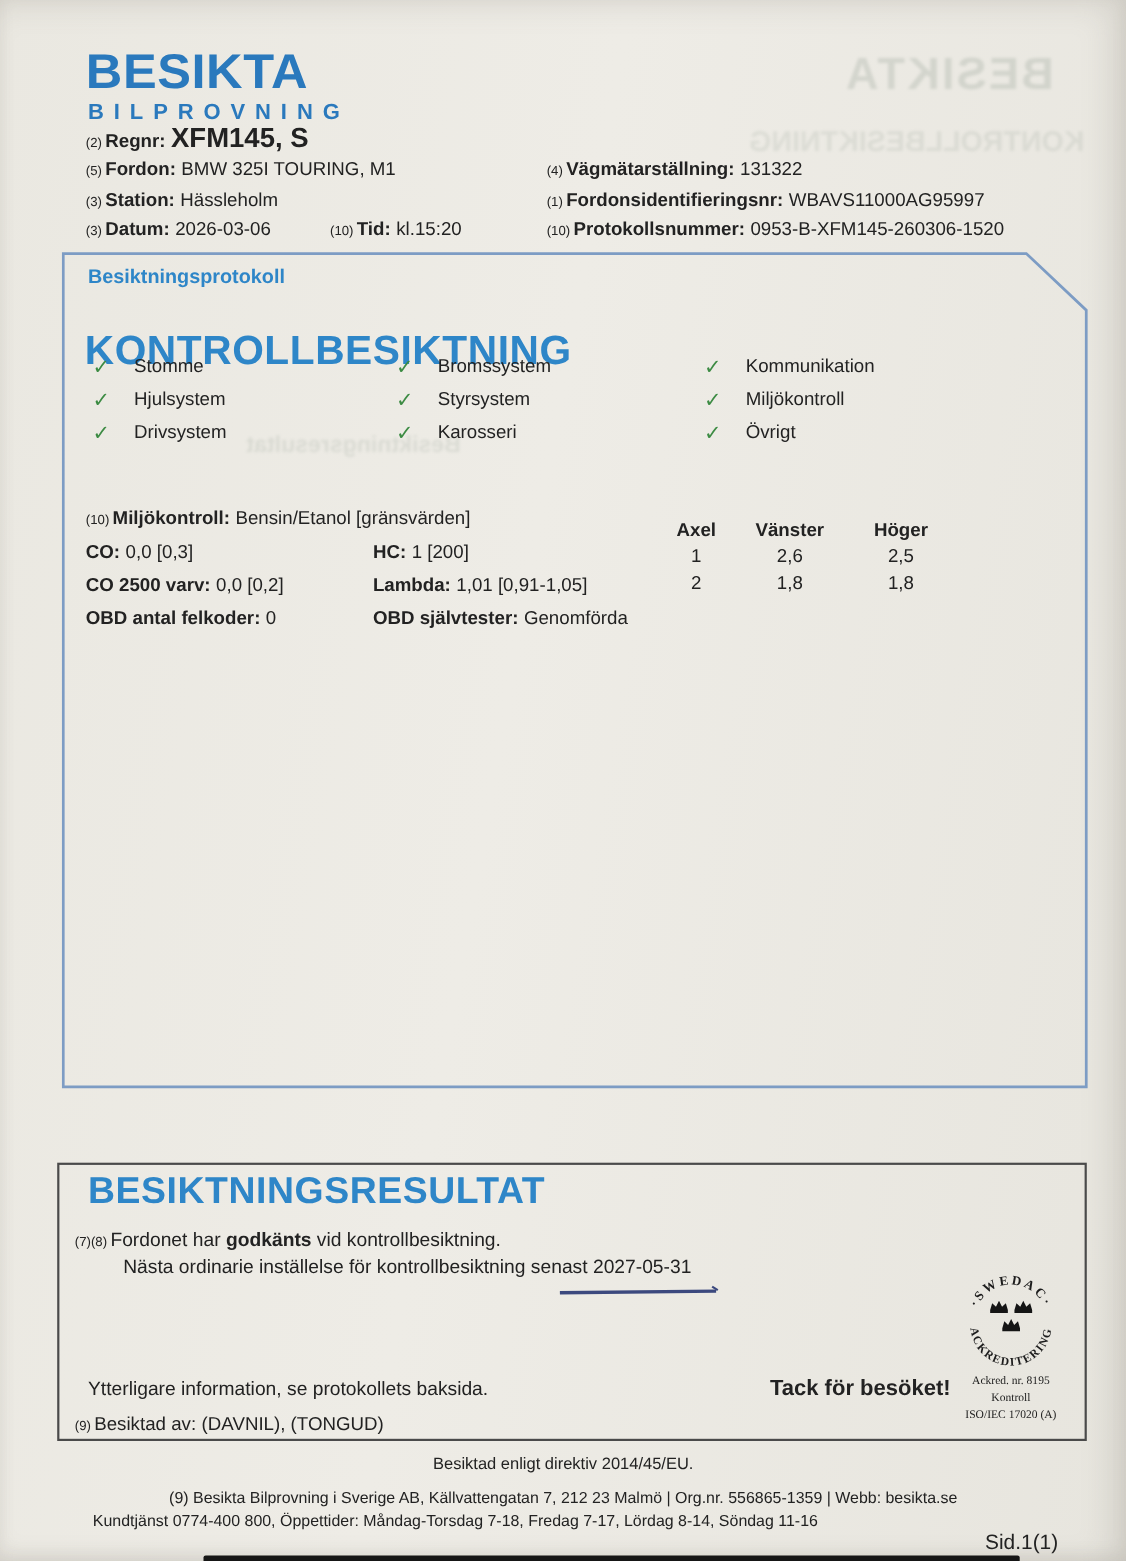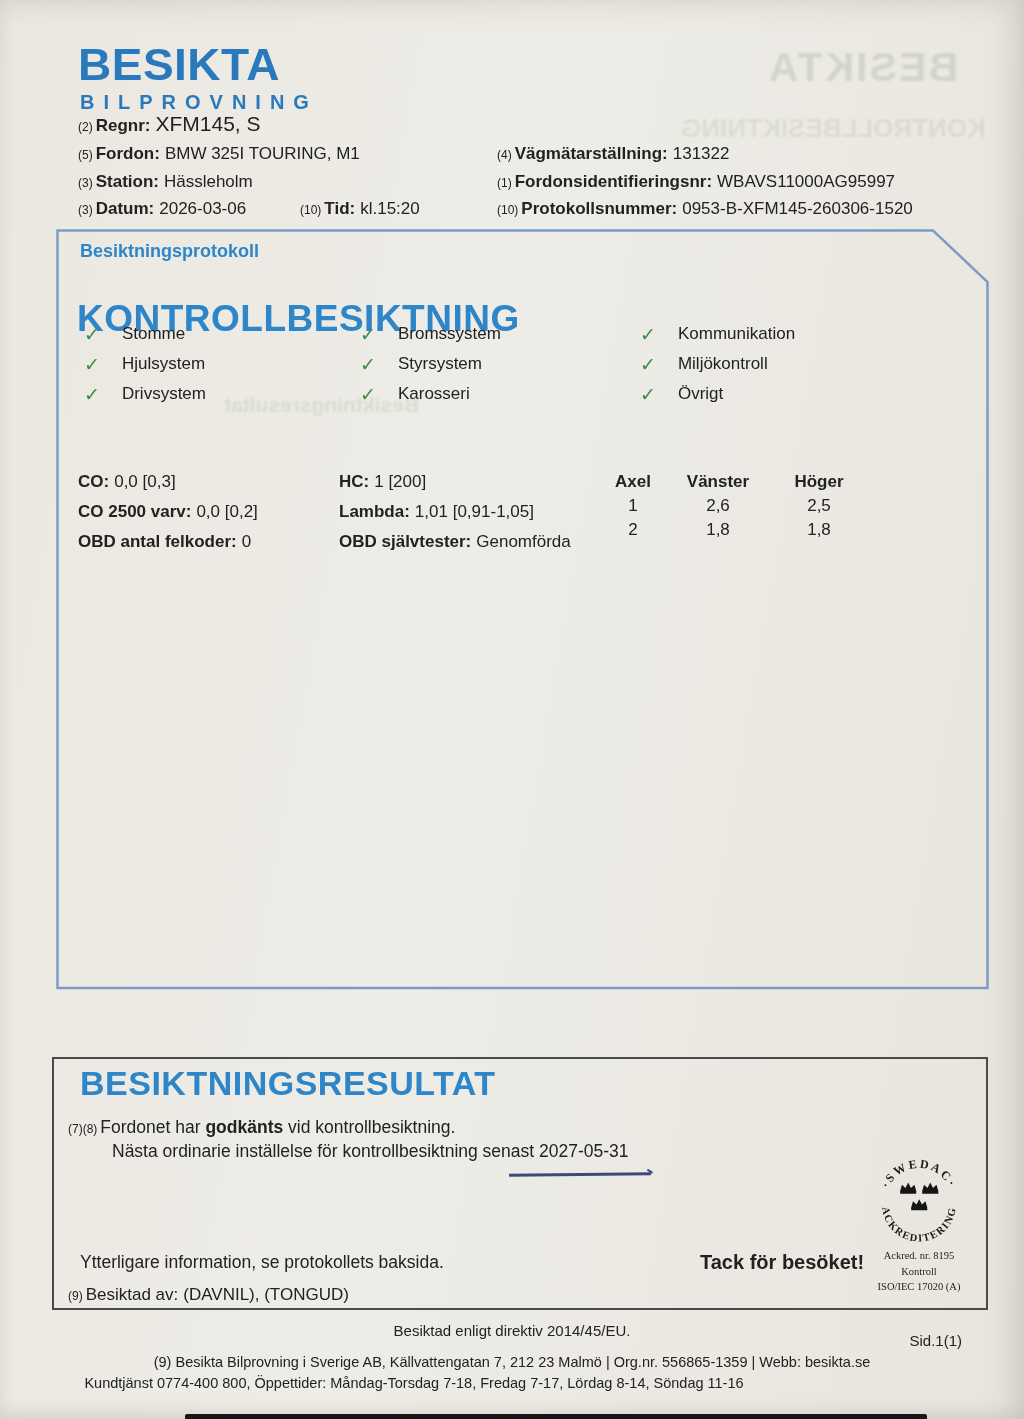--- a/index.html
+++ b/index.html
@@ -23,21 +23,21 @@
   .brand { position:absolute; left:78px; top:42px; z-index:2; }
   .logo-main { font-size:46px; font-weight:800; color:#2a79bd; letter-spacing:0.5px; line-height:1; transform:scaleY(.96); }
   .logo-sub { font-size:20px; font-weight:700; color:#2a79bd; letter-spacing:9px; margin-top:3px; margin-left:2px; }
 
   
   .hrow { position:absolute; left:78px; font-size:17px; white-space:nowrap; z-index:2; }
   .hrow.right { left:497px; }
   .ref { font-size:12px; color:#222; margin-right:3px; }
   .lbl { font-weight:bold; }
   .val { margin-left:5px; }
-  .val-lg { font-size:21px; font-weight:normal; }
+  .val-lg { font-size:25px; font-weight:bold; }
   .inline-field { position:absolute; left:222px; top:0; white-space:nowrap; }
 
   
   .pbox-border { position:absolute; left:56px; top:229px; z-index:1; pointer-events:none; }
   .pbox { position:absolute; left:56px; top:229px; width:970px; height:760px; z-index:2; }
   .kicker { position:absolute; left:24px; top:12px; font-size:18px; font-weight:bold; color:#2e86c8; }
   .ptitle { position:absolute; left:21px; top:32px; font-size:37px; font-weight:bold; color:#2e86c8; letter-spacing:0.5px;margin-top:37px; }
   .checklist { position:absolute; left:28px; top:94px; width:880px; display:grid; grid-template-columns:276px 280px auto; }
   .chk-item { display:flex; align-items:baseline; gap:22px; height:30px; font-size:17px; }
   .check { color:#3c8b43; font-size:19px; font-weight:bold; line-height:1; transform:translateY(2px); }
@@ -67,21 +67,21 @@
   .rinspected { position:absolute; left:14px; top:226px; font-size:17px; white-space:nowrap; }
 
   .swedac { position:absolute; left:790px; top:96px; width:150px; text-align:center; }
   .swedac svg { display:block; margin:0 auto; }
   .swedac-caption { font-family:"Liberation Serif","DejaVu Serif",serif; font-size:10.5px; line-height:1.3; color:#1d1d1d; margin-top:2px; }
 
   
   .f-directive { position:absolute; left:0; width:1024px; top:1322px; text-align:center; font-size:15px; z-index:2; }
   .f-company { position:absolute; left:0; width:1024px; top:1354px; text-align:center; font-size:14.5px; z-index:2; }
   .f-hours { position:absolute; left:0; width:828px; top:1375px; text-align:center; font-size:14.5px; z-index:2; }
-  .f-page { position:absolute; right:62px; top:1332px; font-size:15px; z-index:2; }
+  .f-page { position:absolute; right:62px; top:1392px; font-size:19px; z-index:2; }
   .scan-edge { position:absolute; left:185px; bottom:0; width:742px; height:5px; background:#161616; border-radius:2px 2px 0 0; z-index:3; }
 </style>
 </head>
 <body>
 
 <div class="page">
 
   <div class="ghost" id="ghost-besikta">BESIKTA</div>
   <div class="ghost" id="ghost-kontroll">KONTROLLBESIKTNING</div>
   <div class="ghost" id="ghost-resultat">Besiktningsresultat</div>
@@ -163,20 +163,23 @@
             <span>Miljökontroll</span>
           </div>
         <div class="chk-item">
             <span class="check">✓</span>
             <span>Övrigt</span>
           </div>
       </div>
     </div>
 
     <div class="emissions">
+      <div class="e-head">
+        <span class="ref">(10)</span><span class="lbl">Miljökontroll:</span><span class="val">Bensin/Etanol [gränsvärden]</span>
+      </div>
       <div class="e-grid">
         <div class="e-cell"><span class="lbl">CO:</span><span class="val">0,0 [0,3]</span></div>
         <div class="e-cell"><span class="lbl">HC:</span><span class="val">1 [200]</span></div>
         <div class="e-cell"><span class="lbl">CO 2500 varv:</span><span class="val">0,0 [0,2]</span></div>
         <div class="e-cell"><span class="lbl">Lambda:</span><span class="val">1,01 [0,91-1,05]</span></div>
         <div class="e-cell"><span class="lbl">OBD antal felkoder:</span><span class="val">0</span></div>
         <div class="e-cell"><span class="lbl">OBD självtester:</span><span class="val">Genomförda</span></div>
       </div>
     </div>
 

